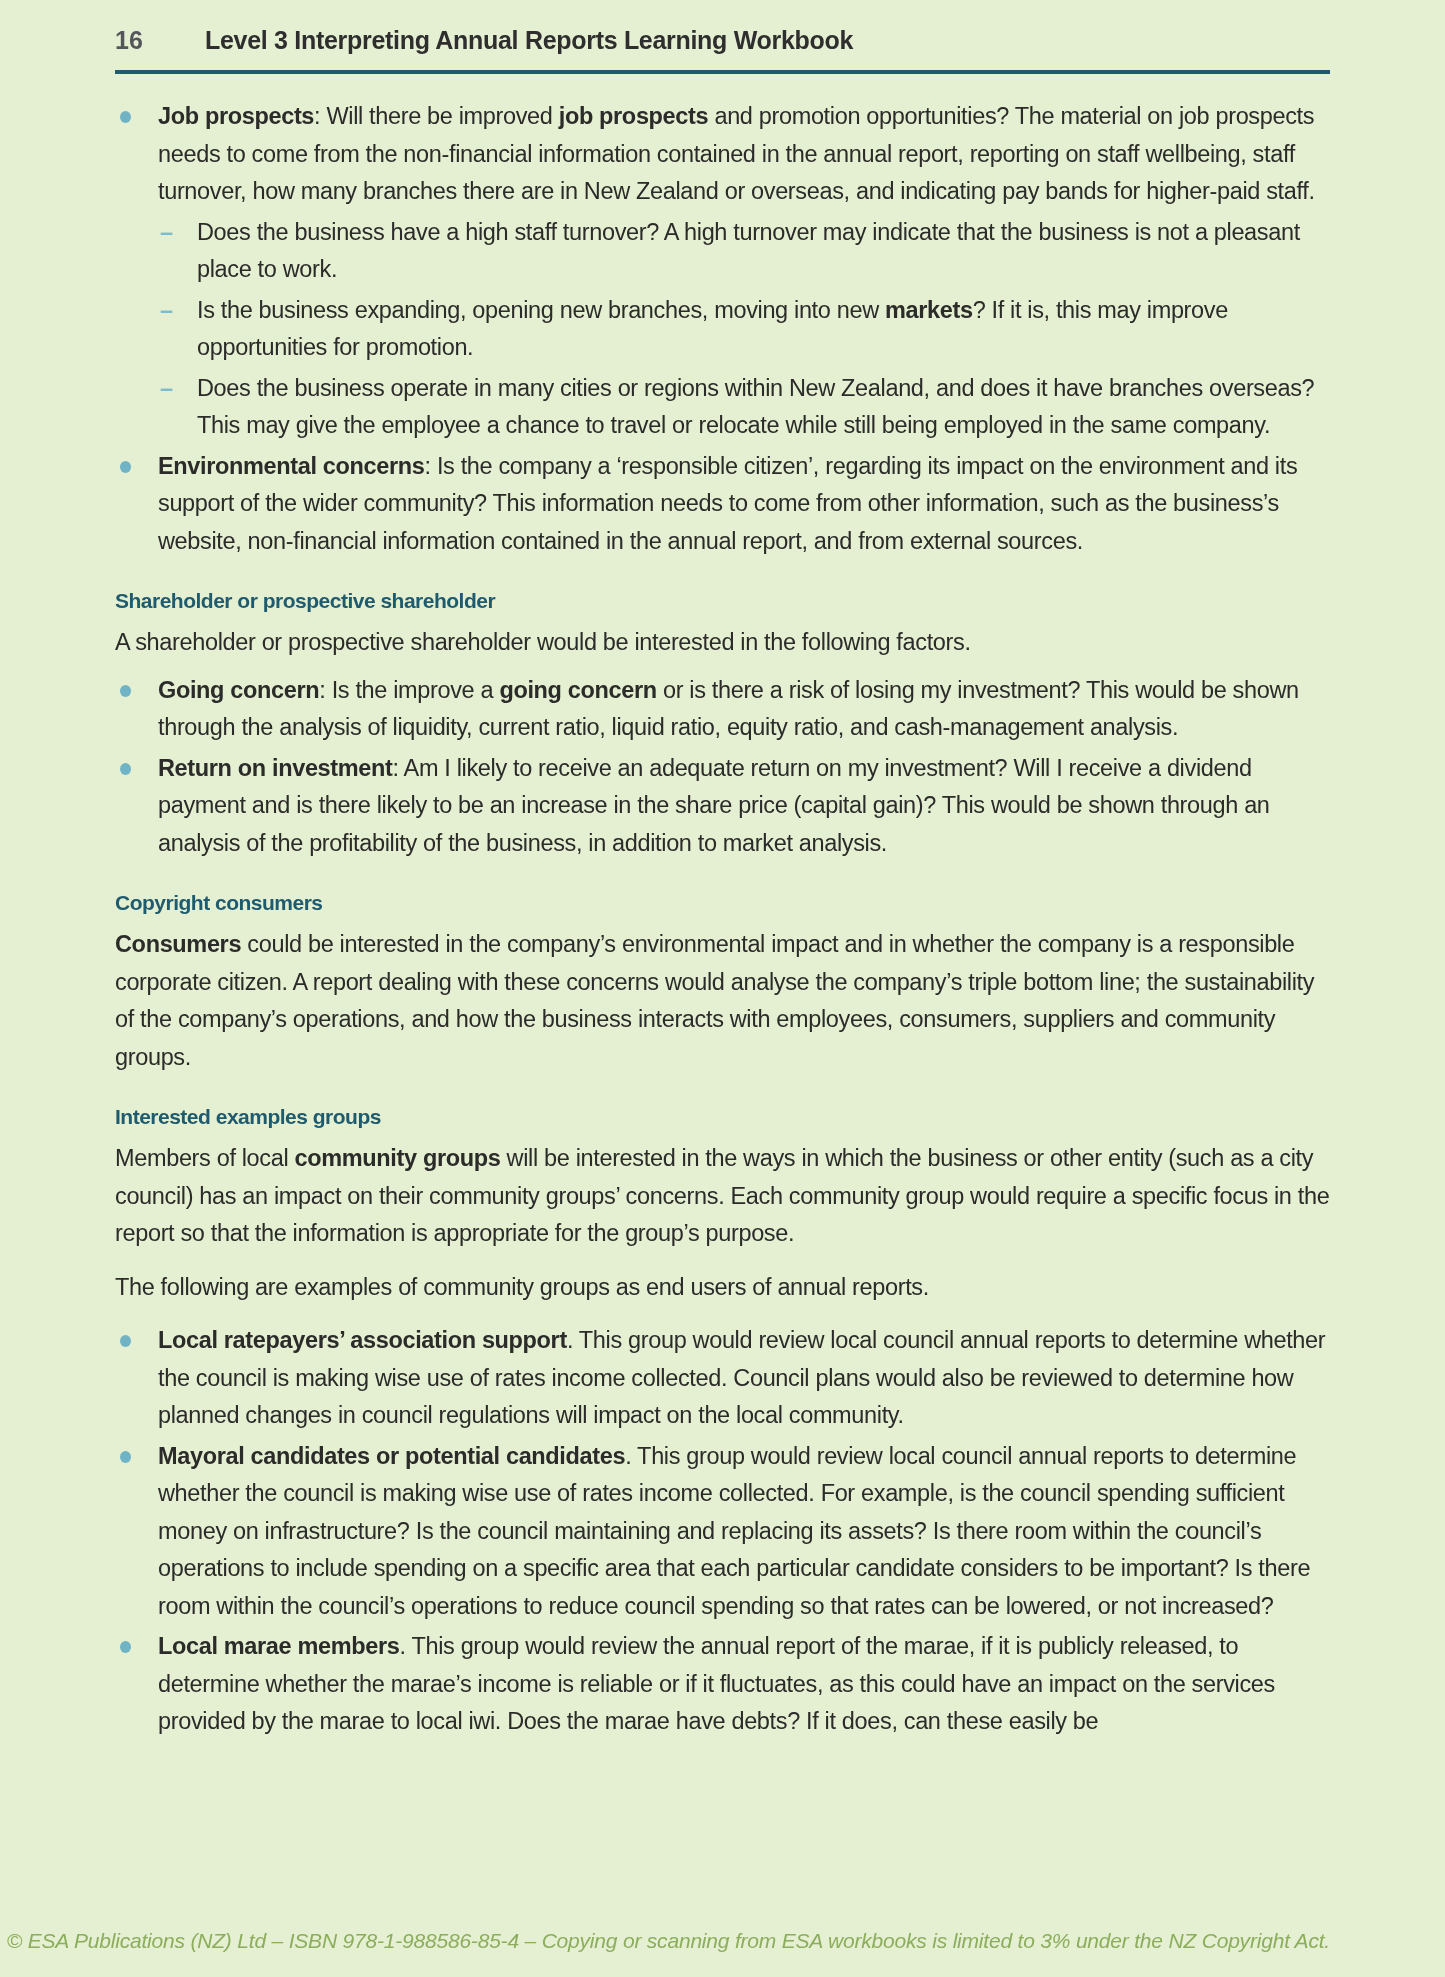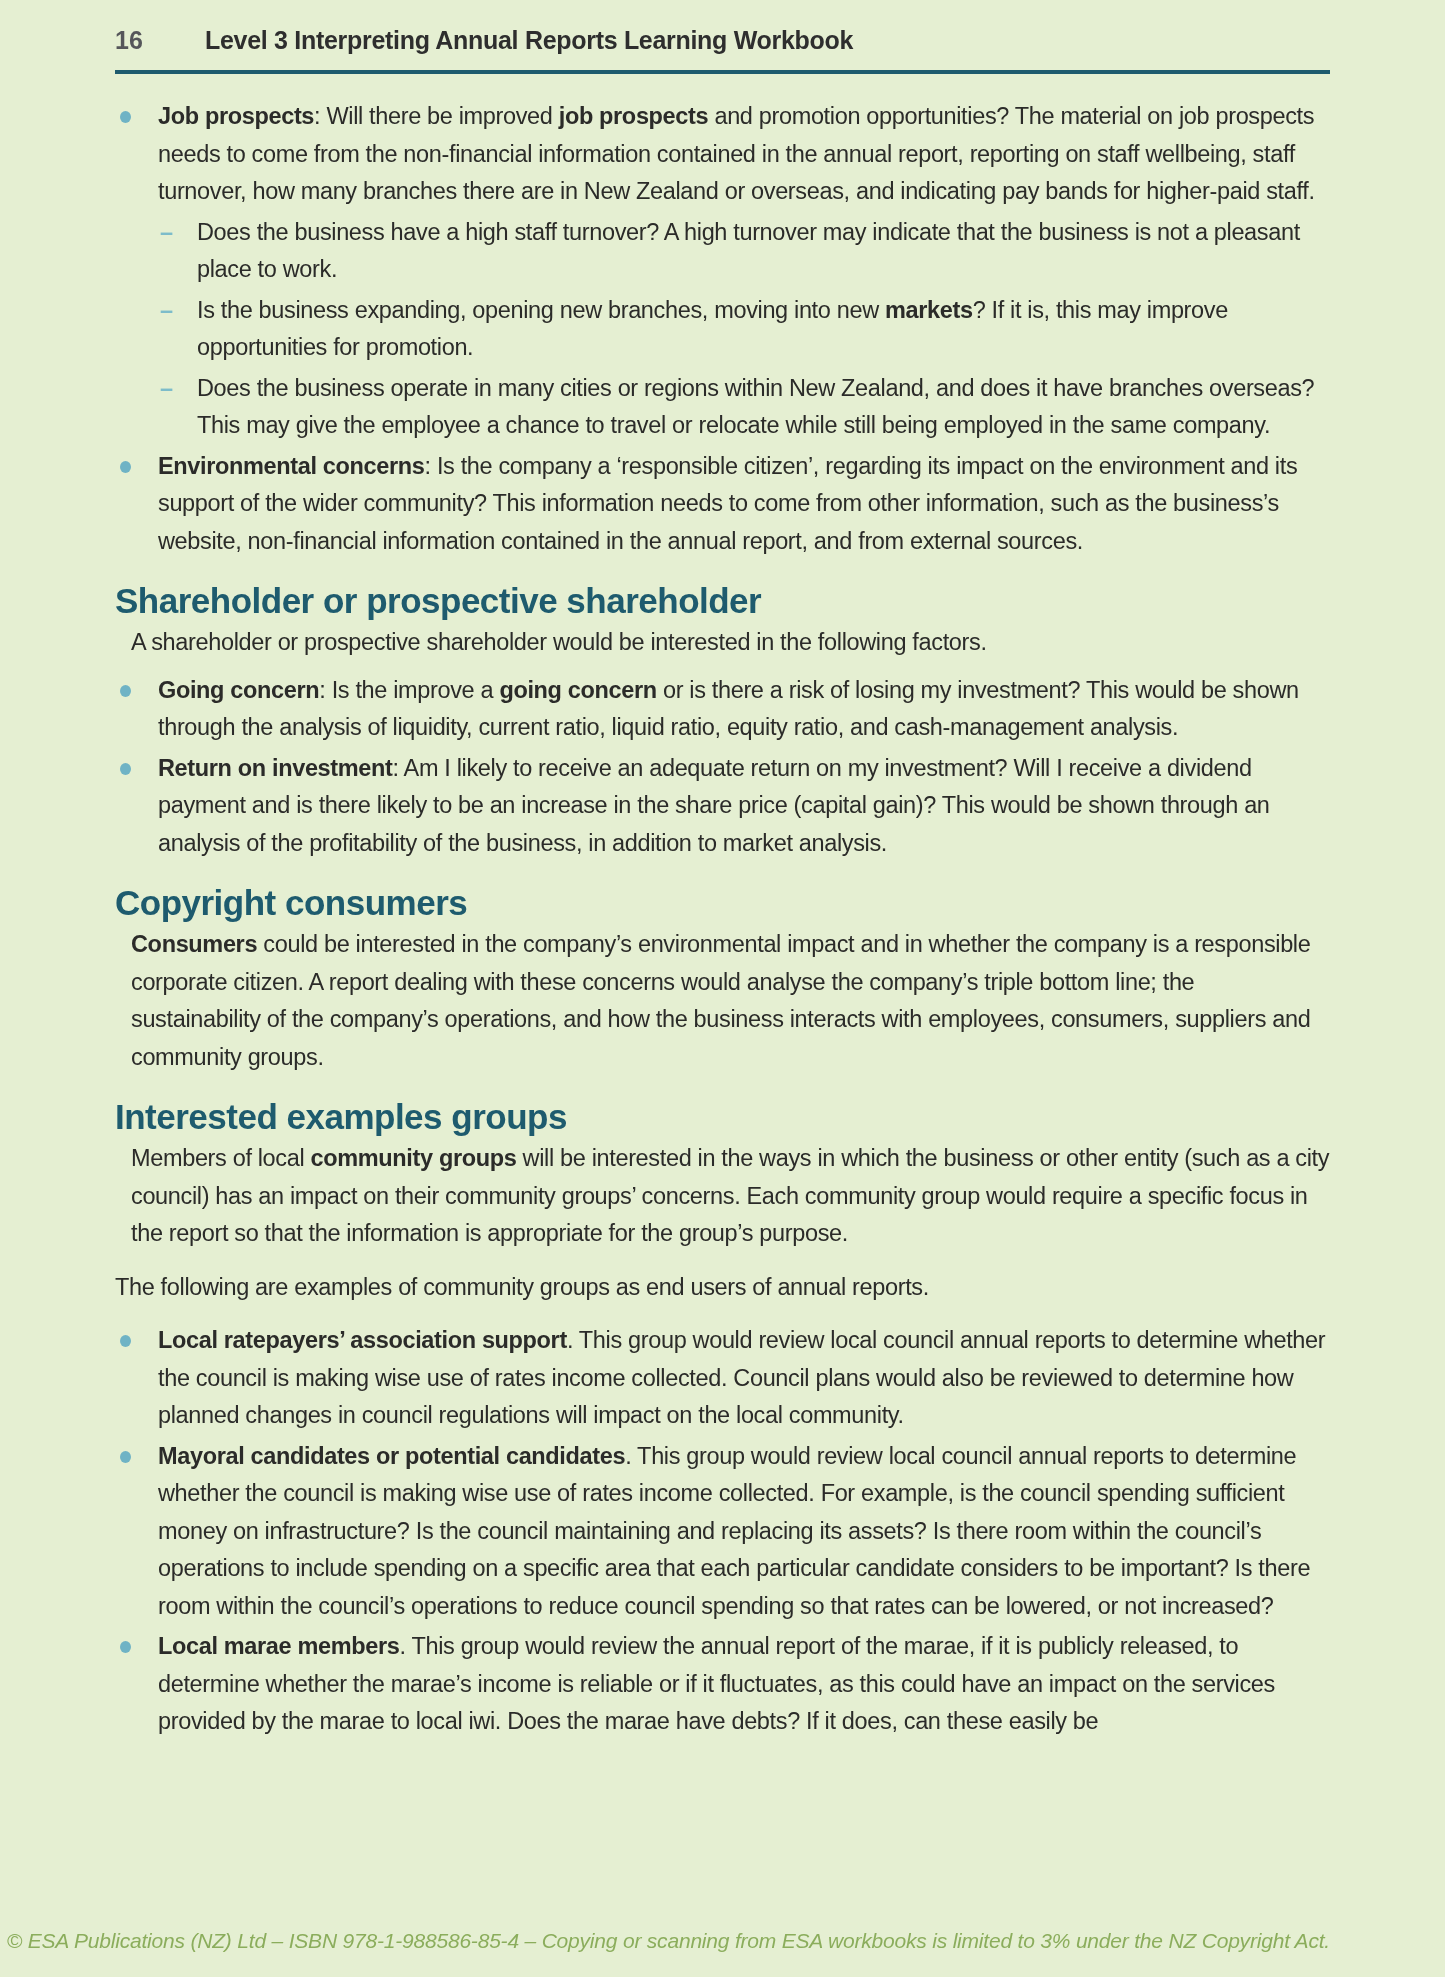--- a/index.html
+++ b/index.html
@@ -43,28 +43,28 @@
     border:none;
   }
   .content{
     font-size:23.5px;
     line-height:37.5px;
     letter-spacing:-0.35px;
   }
   .content b{letter-spacing:-0.35px;}
   .h2{
     color:var(--c-teal);
-    font-size:35px;
+    font-size:21px;
     font-weight:bold;
     letter-spacing:-0.5px;
     margin:24px 0 6px 0;
     line-height:34px;
   }
   .para{
-    margin:2px 0 10px 16px;
+    margin:2px 0 10px 0;
   }
   .para.spaced{
     margin:16px 0 16px 0;
   }
   .bullet{
     position:relative;
     padding-left:43px;
     margin:3px 0;
   }
   .bullet .dot{

